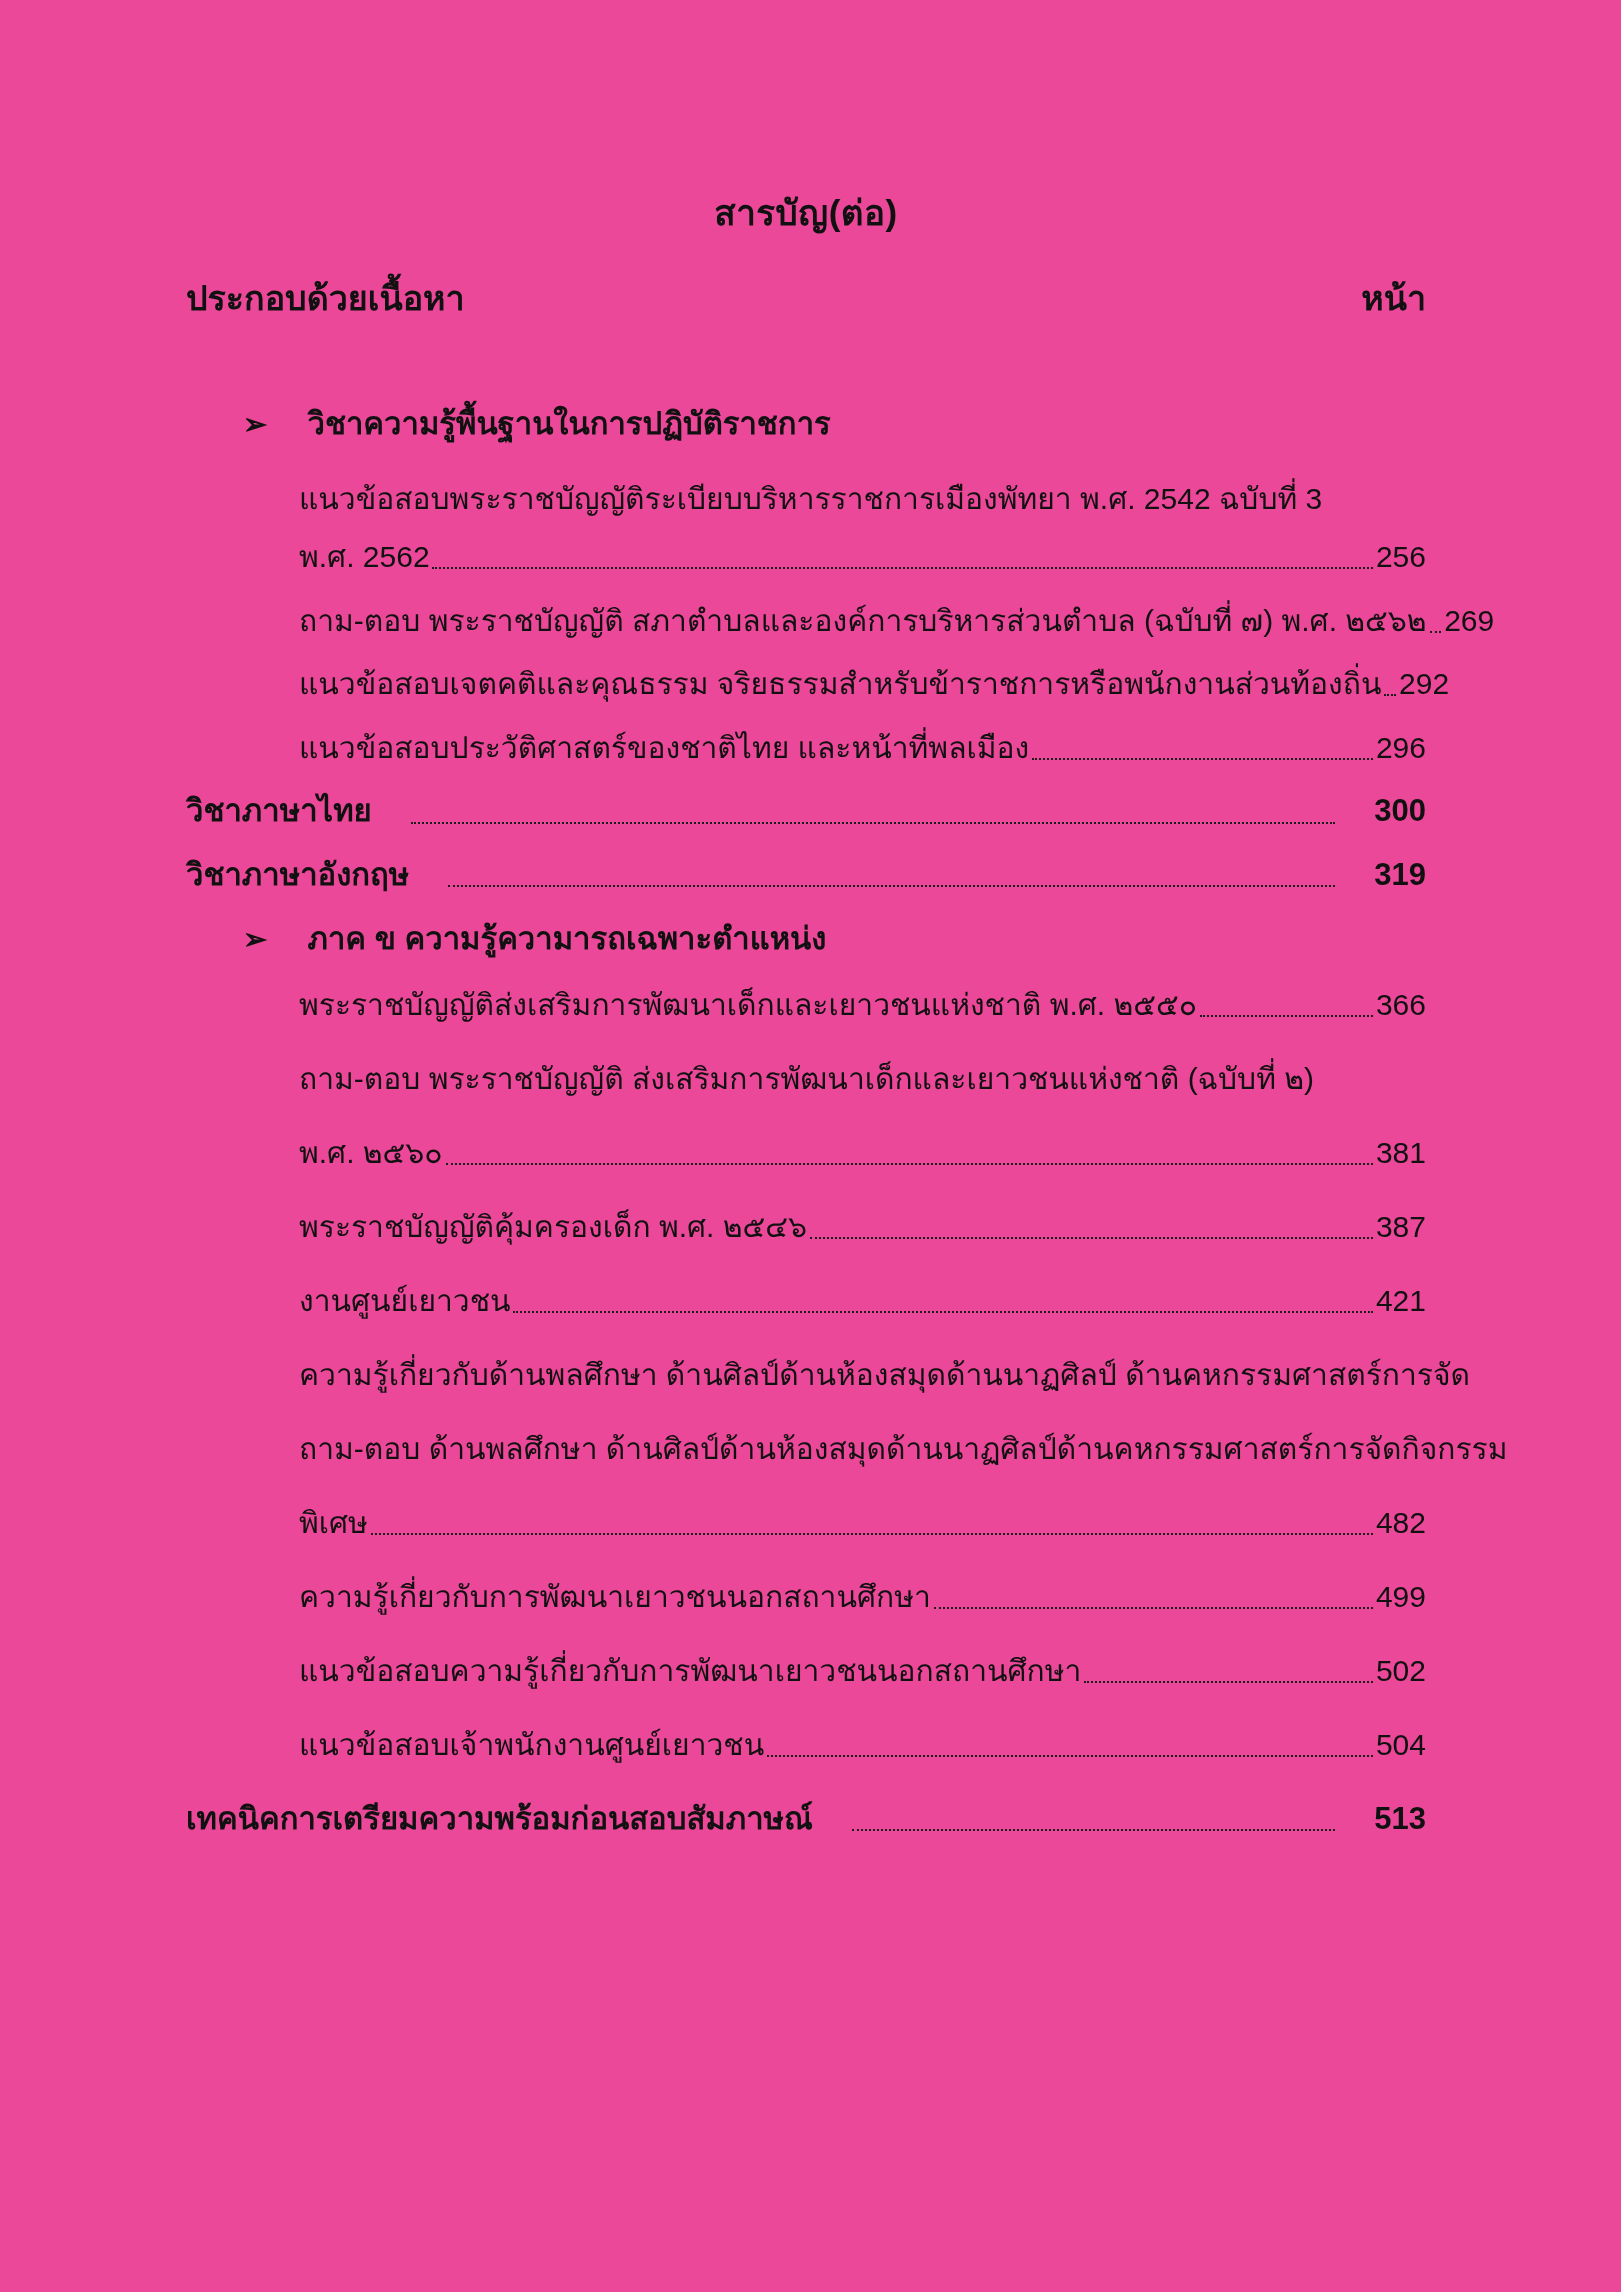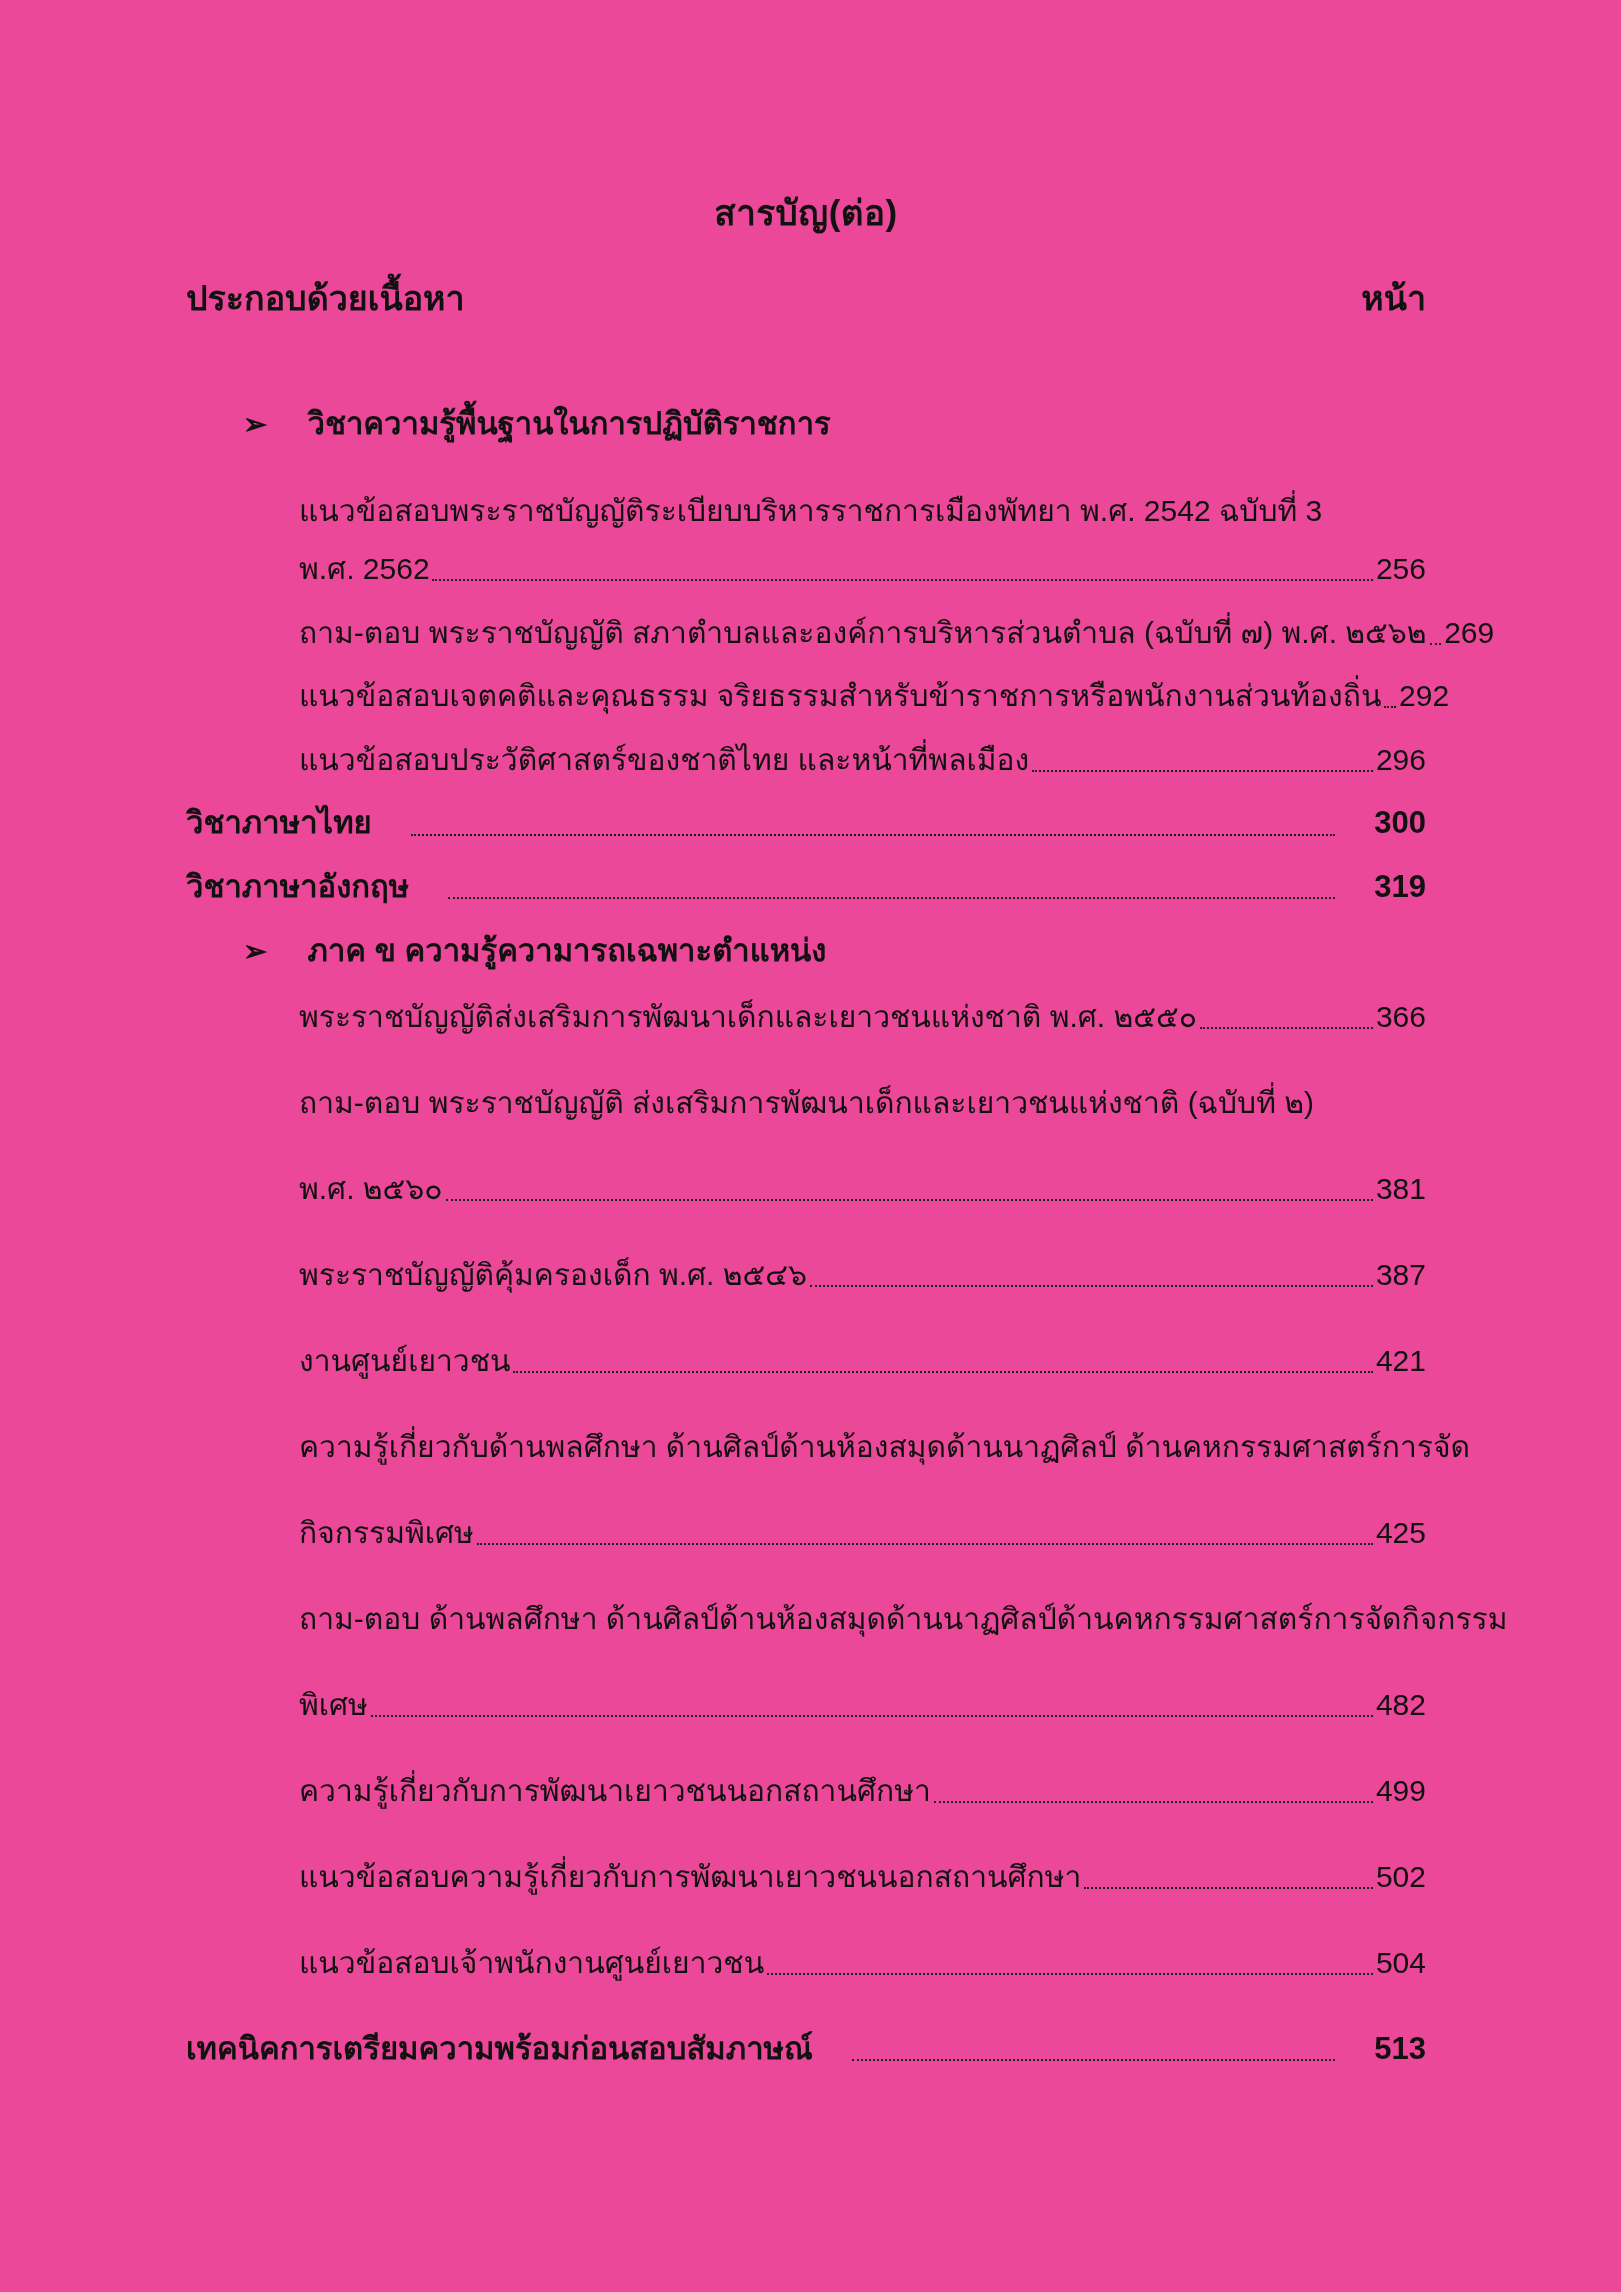--- a/index.html
+++ b/index.html
@@ -52,21 +52,21 @@
   .leader {
     flex: 1 1 auto;
     min-width: 11.8px;
     border-bottom: 2.9px dotted #1c1c1c;
     align-self: flex-end;
     margin: 0 2.9px 8.8px 2.9px;
     height: 0;
   }
   .pagenum { flex: 0 0 auto; }
   .gap-xl { margin-top: 82px; }
-  .gap-lg { margin-top: 43px; }
+  .gap-lg { margin-top: 31px; }
   .gap-sm { margin-top: 15px; }
   .gap-md { margin-top: 20.6px; }
   .gap-wd { margin-top: 22px; }
 </style>
 </head>
 <body>
 
 <div class="page">
 
   <div class="doc-title">สารบัญ(ต่อ)</div>
@@ -157,26 +157,20 @@
       <span class="leader"></span>
       <span class="pagenum">421</span>
     </div>
       <div class="row entry gap-lg">
 
       <span class="label">ความรู้เกี่ยวกับด้านพลศึกษา ด้านศิลป์ด้านห้องสมุดด้านนาฏศิลป์ ด้านคหกรรมศาสตร์การจัด</span>
 
     </div>
       <div class="row entry gap-lg">
 
-      <span class="label">กิจกรรมพิเศษ</span>
-      <span class="leader"></span>
-      <span class="pagenum">425</span>
-    </div>
-      <div class="row entry gap-lg">
-
       <span class="label">ถาม-ตอบ ด้านพลศึกษา ด้านศิลป์ด้านห้องสมุดด้านนาฏศิลป์ด้านคหกรรมศาสตร์การจัดกิจกรรม</span>
 
     </div>
       <div class="row entry gap-lg">
 
       <span class="label">พิเศษ</span>
       <span class="leader"></span>
       <span class="pagenum">482</span>
     </div>
       <div class="row entry gap-lg">

